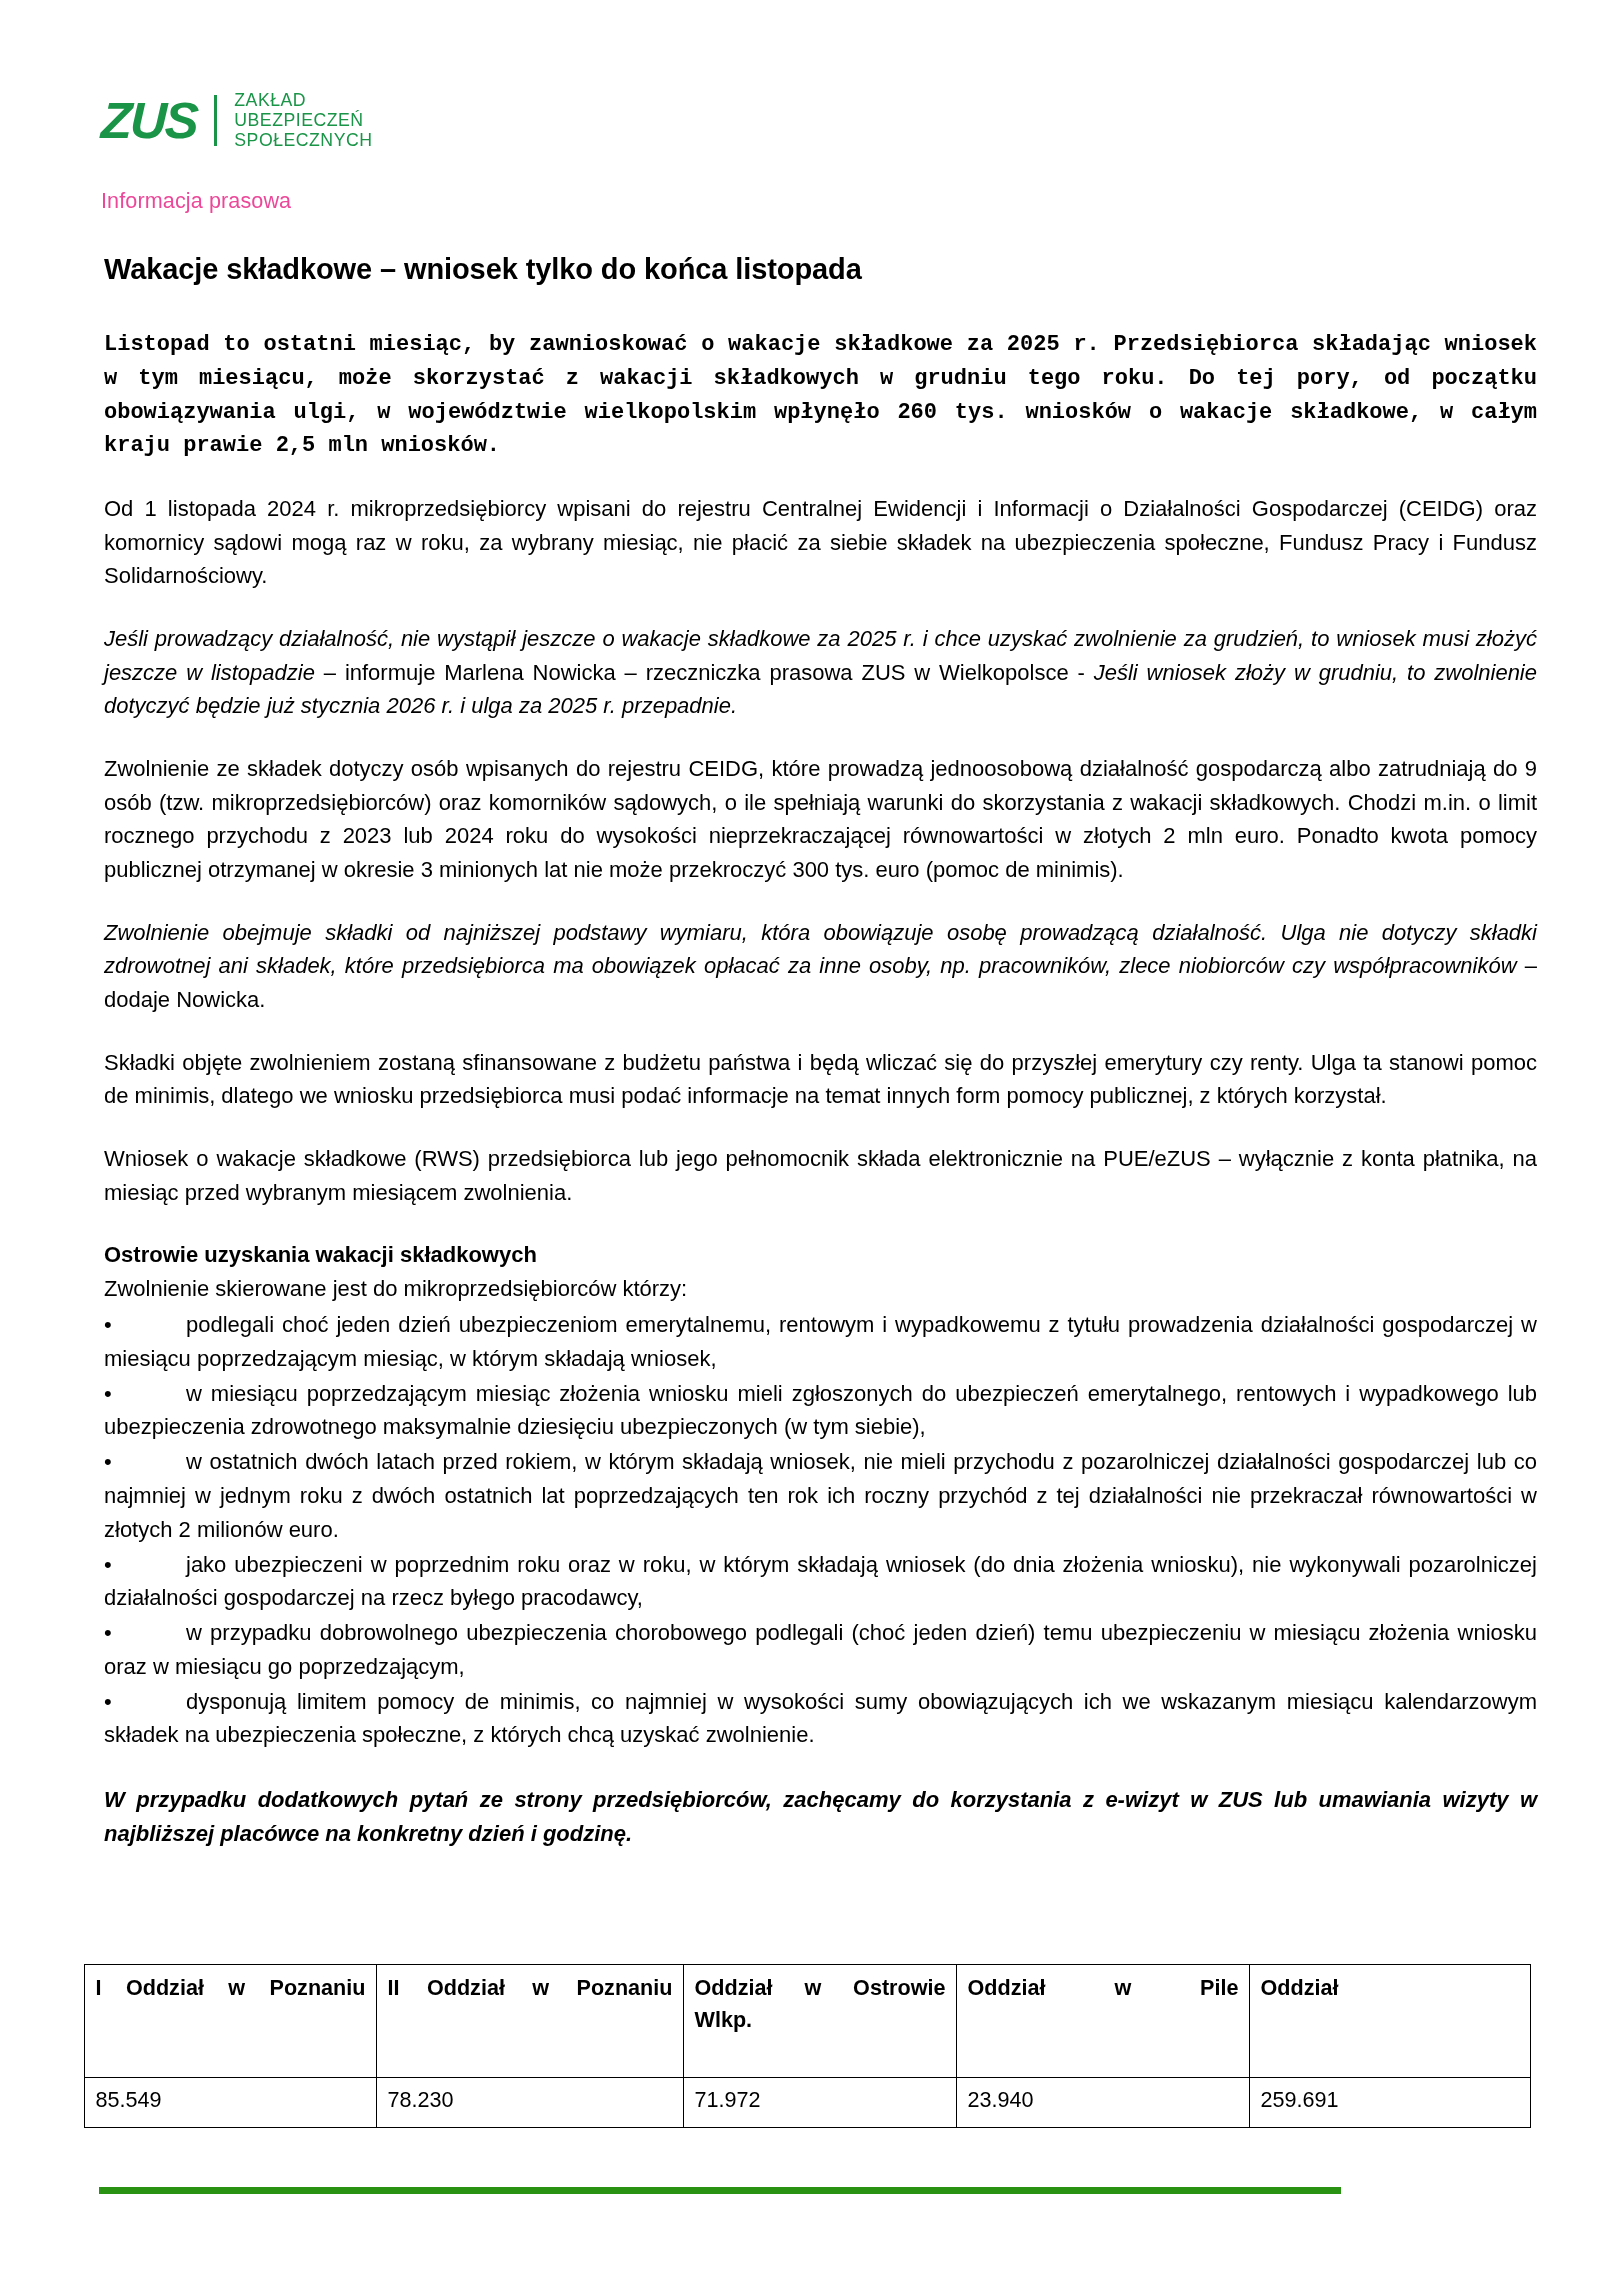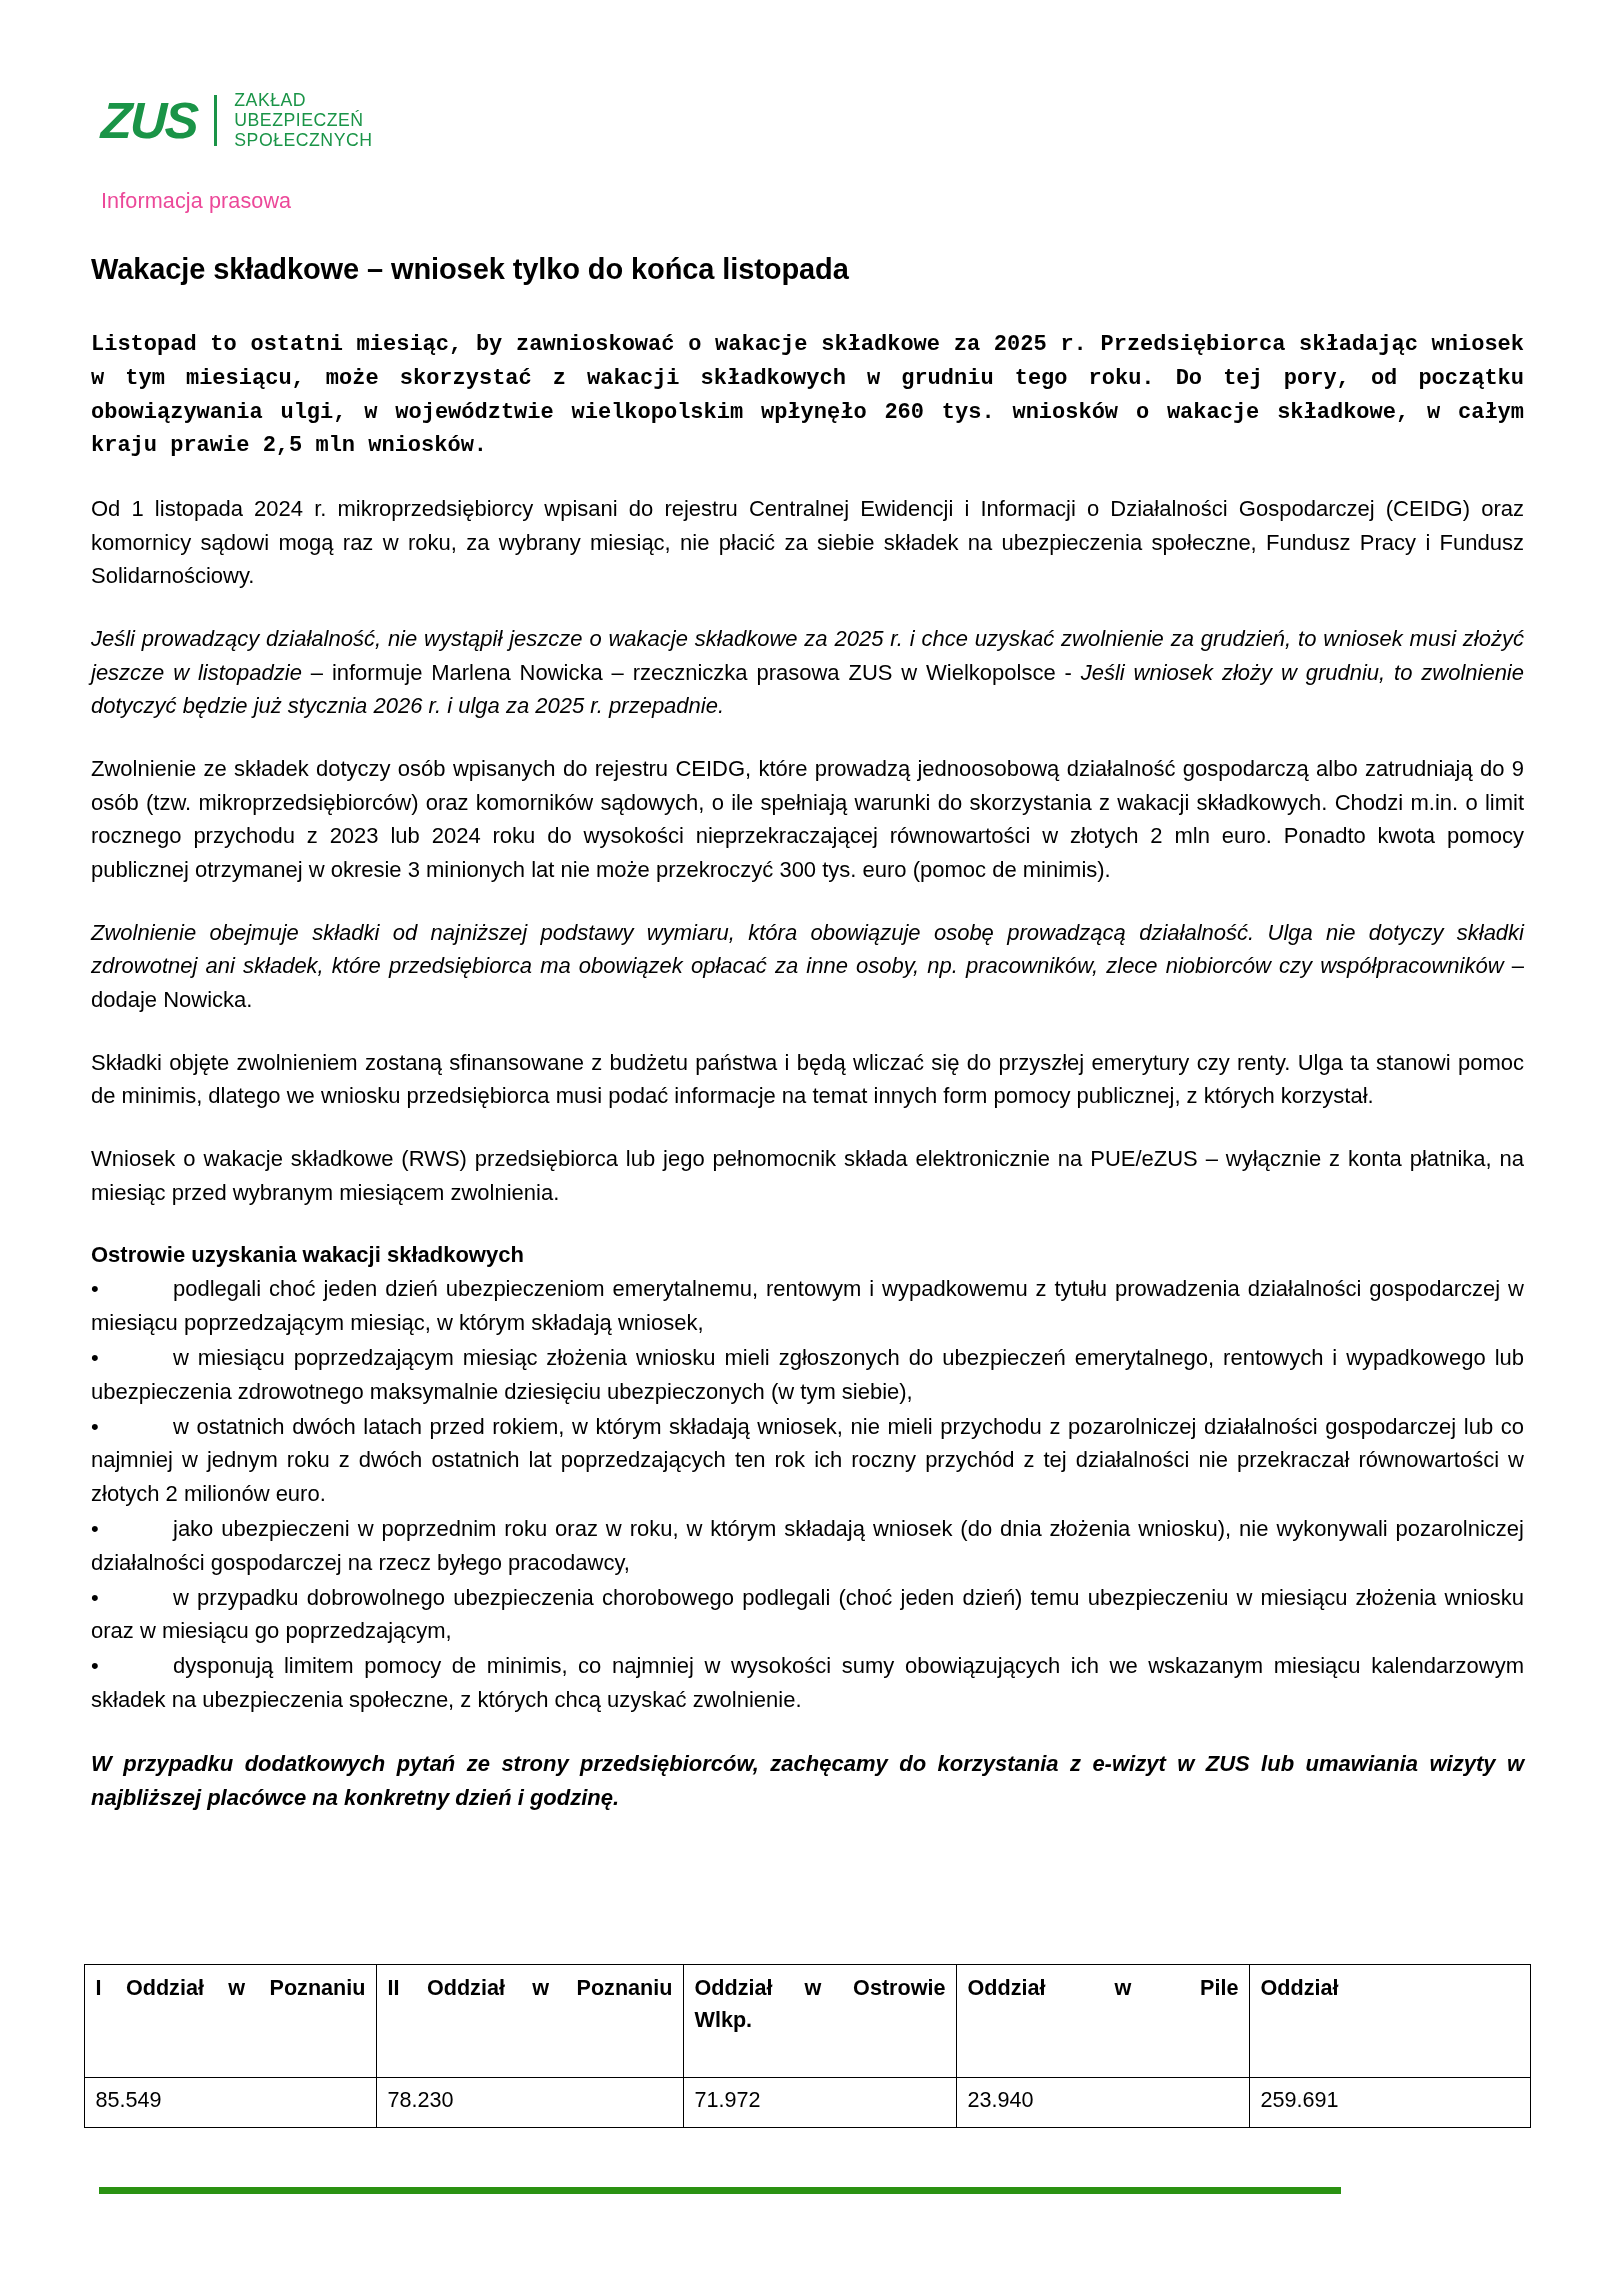--- a/index.html
+++ b/index.html
@@ -62,21 +62,21 @@
     left: 101px;
     top: 188px;
     font-size: 21.6px;
     color: #ec4899;
     letter-spacing: 0.1px;
   }
 
   
   .content {
     position: absolute;
-    left: 91px;
+    left: 104px;
     top: 252px;
     width: 1433px;
   }
 
   h1.doc-title {
     margin: 0 0 41px 0;
     font-size: 29px;
     font-weight: bold;
     line-height: 1.22;
     letter-spacing: -0.1px;
@@ -215,20 +215,21 @@
 
     <p class="para">Zwolnienie ze składek dotyczy osób wpisanych do rejestru CEIDG, które prowadzą jednoosobową działalność gospodarczą albo zatrudniają do 9 osób (tzw. mikroprzedsiębiorców) oraz komorników sądowych, o ile spełniają warunki do skorzystania z wakacji składkowych. Chodzi m.in. o limit rocznego przychodu z 2023 lub 2024 roku do wysokości nieprzekraczającej równowartości w złotych 2 mln euro. Ponadto kwota pomocy publicznej otrzymanej w okresie 3 minionych lat nie może przekroczyć 300 tys. euro (pomoc de minimis).</p>
 
     <p class="para"><span class="i">Zwolnienie obejmuje składki od najniższej podstawy wymiaru, która obowiązuje osobę prowadzącą działalność. Ulga nie dotyczy składki zdrowotnej ani składek, które przedsiębiorca ma obowiązek opłacać za inne osoby, np. pracowników, zlece niobiorców czy współpracowników</span><span> – dodaje Nowicka.</span></p>
 
     <p class="para">Składki objęte zwolnieniem zostaną sfinansowane z budżetu państwa i będą wliczać się do przyszłej emerytury czy renty. Ulga ta stanowi pomoc de minimis, dlatego we wniosku przedsiębiorca musi podać informacje na temat innych form pomocy publicznej, z których korzystał.</p>
 
     <p class="para">Wniosek o wakacje składkowe (RWS) przedsiębiorca lub jego pełnomocnik składa elektronicznie na PUE/eZUS – wyłącznie z konta płatnika, na miesiąc przed wybranym miesiącem zwolnienia.</p>
 
     <div class="sub-head">Ostrowie uzyskania wakacji składkowych</div>
+    <div class="intro-line">Zwolnienie skierowane jest do mikroprzedsiębiorców którzy:</div>
 
     <div class="bullets">
       <p class="bullet"><span class="bl-marker">•</span><span>podlegali choć jeden dzień ubezpieczeniom emerytalnemu, rentowym i wypadkowemu z tytułu prowadzenia działalności gospodarczej w miesiącu poprzedzającym miesiąc, w którym składają wniosek,</span></p>
       <p class="bullet"><span class="bl-marker">•</span><span>w miesiącu poprzedzającym miesiąc złożenia wniosku mieli zgłoszonych do ubezpieczeń emerytalnego, rentowych i wypadkowego lub ubezpieczenia zdrowotnego maksymalnie dziesięciu ubezpieczonych (w tym siebie),</span></p>
       <p class="bullet"><span class="bl-marker">•</span><span>w ostatnich dwóch latach przed rokiem, w którym składają wniosek, nie mieli przychodu z pozarolniczej działalności gospodarczej lub co najmniej w jednym roku z dwóch ostatnich lat poprzedzających ten rok ich roczny przychód z tej działalności nie przekraczał równowartości w złotych 2 milionów euro.</span></p>
       <p class="bullet"><span class="bl-marker">•</span><span>jako ubezpieczeni w poprzednim roku oraz w roku, w którym składają wniosek (do dnia złożenia wniosku), nie wykonywali pozarolniczej działalności gospodarczej na rzecz byłego pracodawcy,</span></p>
       <p class="bullet"><span class="bl-marker">•</span><span>w przypadku dobrowolnego ubezpieczenia chorobowego podlegali (choć jeden dzień) temu ubezpieczeniu w miesiącu złożenia wniosku oraz w miesiącu go poprzedzającym,</span></p>
       <p class="bullet"><span class="bl-marker">•</span><span>dysponują limitem pomocy de minimis, co najmniej w wysokości sumy obowiązujących ich we wskazanym miesiącu kalendarzowym składek na ubezpieczenia społeczne, z których chcą uzyskać zwolnienie.</span></p>
     </div>
 

